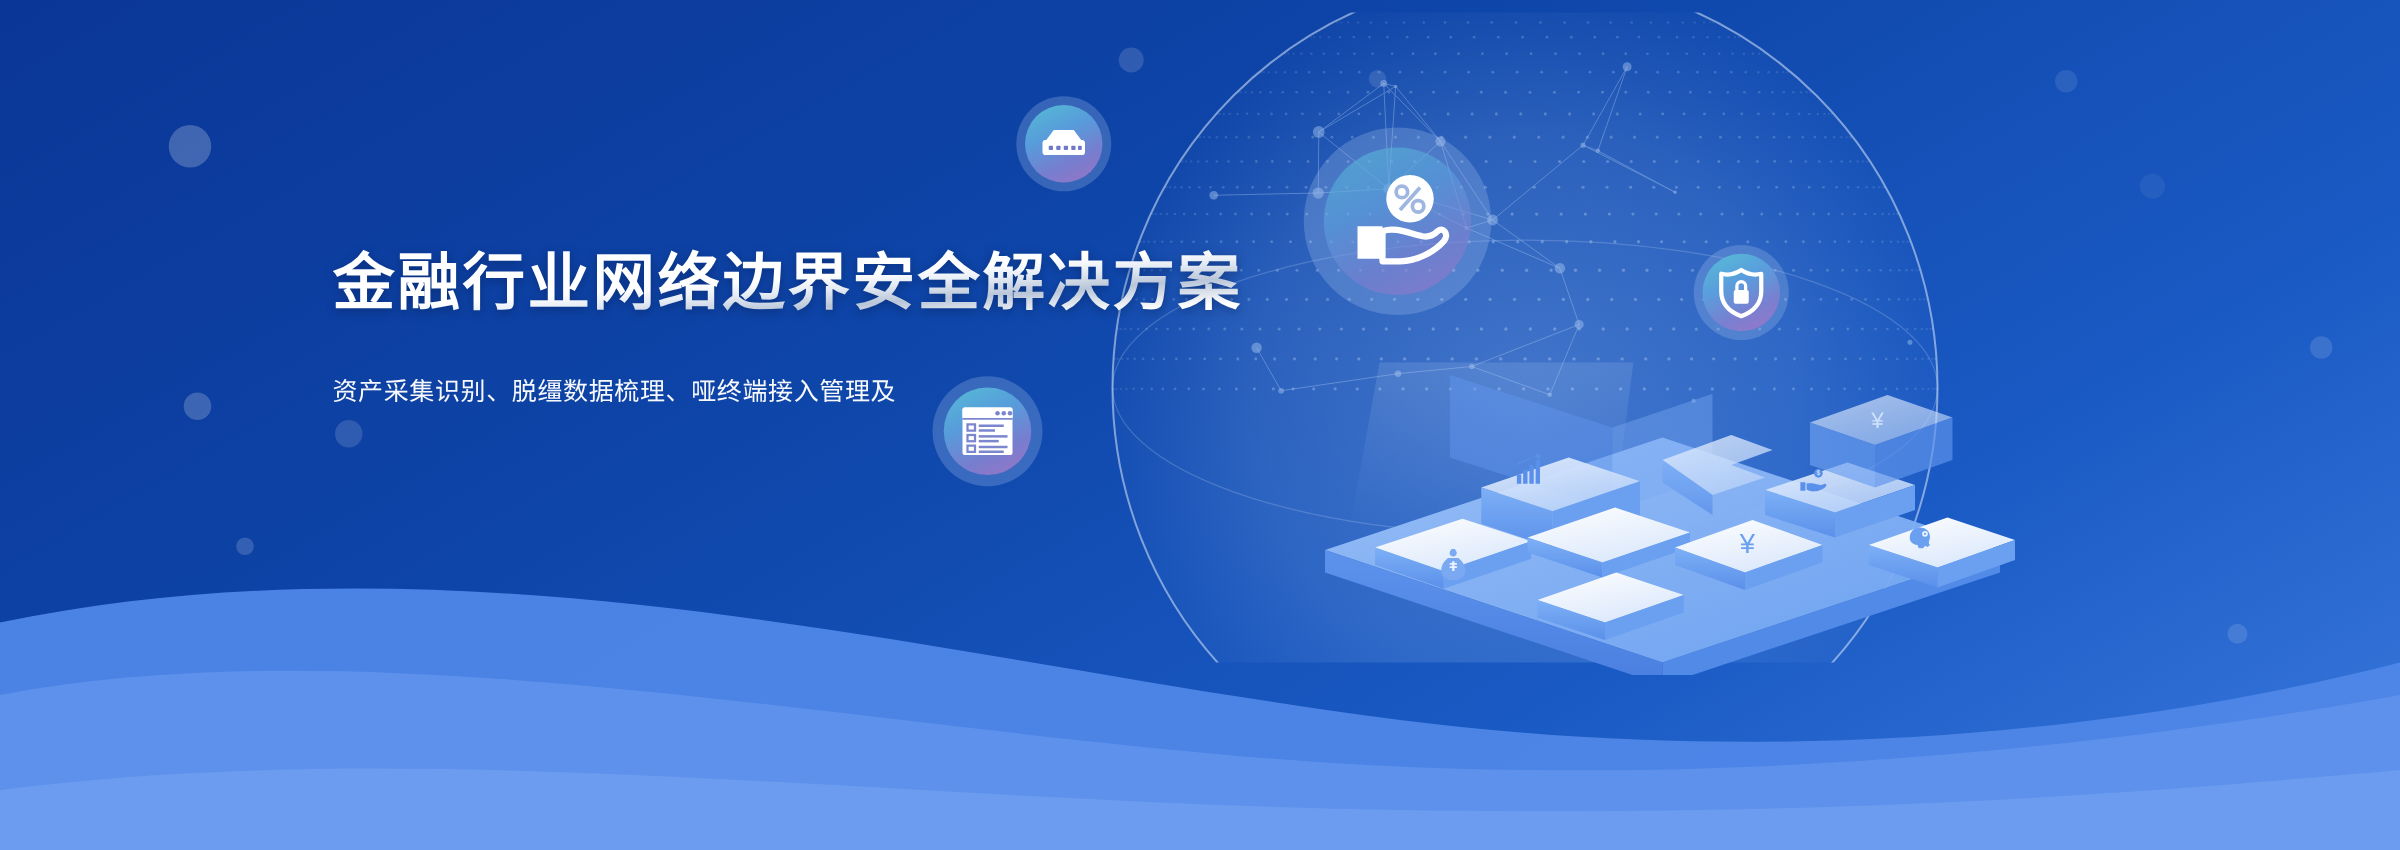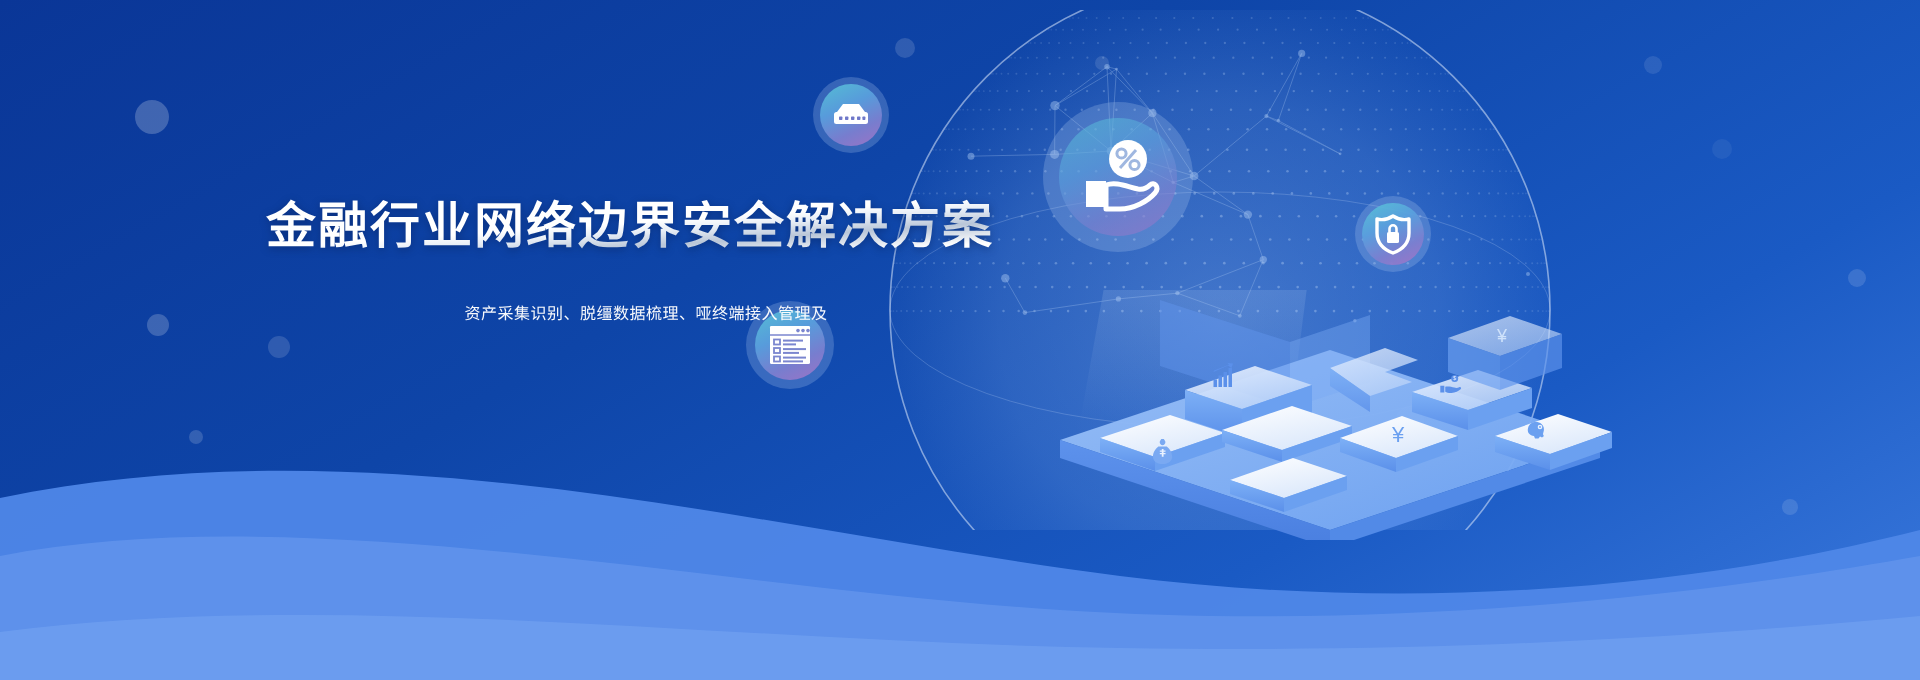--- a/index.html
+++ b/index.html
@@ -44,28 +44,27 @@
     background: linear-gradient(176deg, #ffffff 0%, #ffffff 46%, #e8eef6 55%, #b9c6d8 68%, #ffffff 86%, #ffffff 100%);
     -webkit-background-clip: text;
     background-clip: text;
     color: transparent;
     -webkit-text-fill-color: transparent;
     filter: drop-shadow(0 2px 4px rgba(4, 26, 78, .45));
   }
   .subline {
     margin: 0;
     margin-top: 40px;
-    font-size: 16px;
+    font-size: 20px;
     line-height: 36px;
     color: #ffffff;
     letter-spacing: .5px;
     font-weight: normal;
     white-space: nowrap;
     opacity: .97;
-    text-align: center;
   }
   .subline span { display: block; }
 
   
   .badge {
     position: absolute;
     border-radius: 50%;
   }
   .badge .halo {
     position: absolute;

